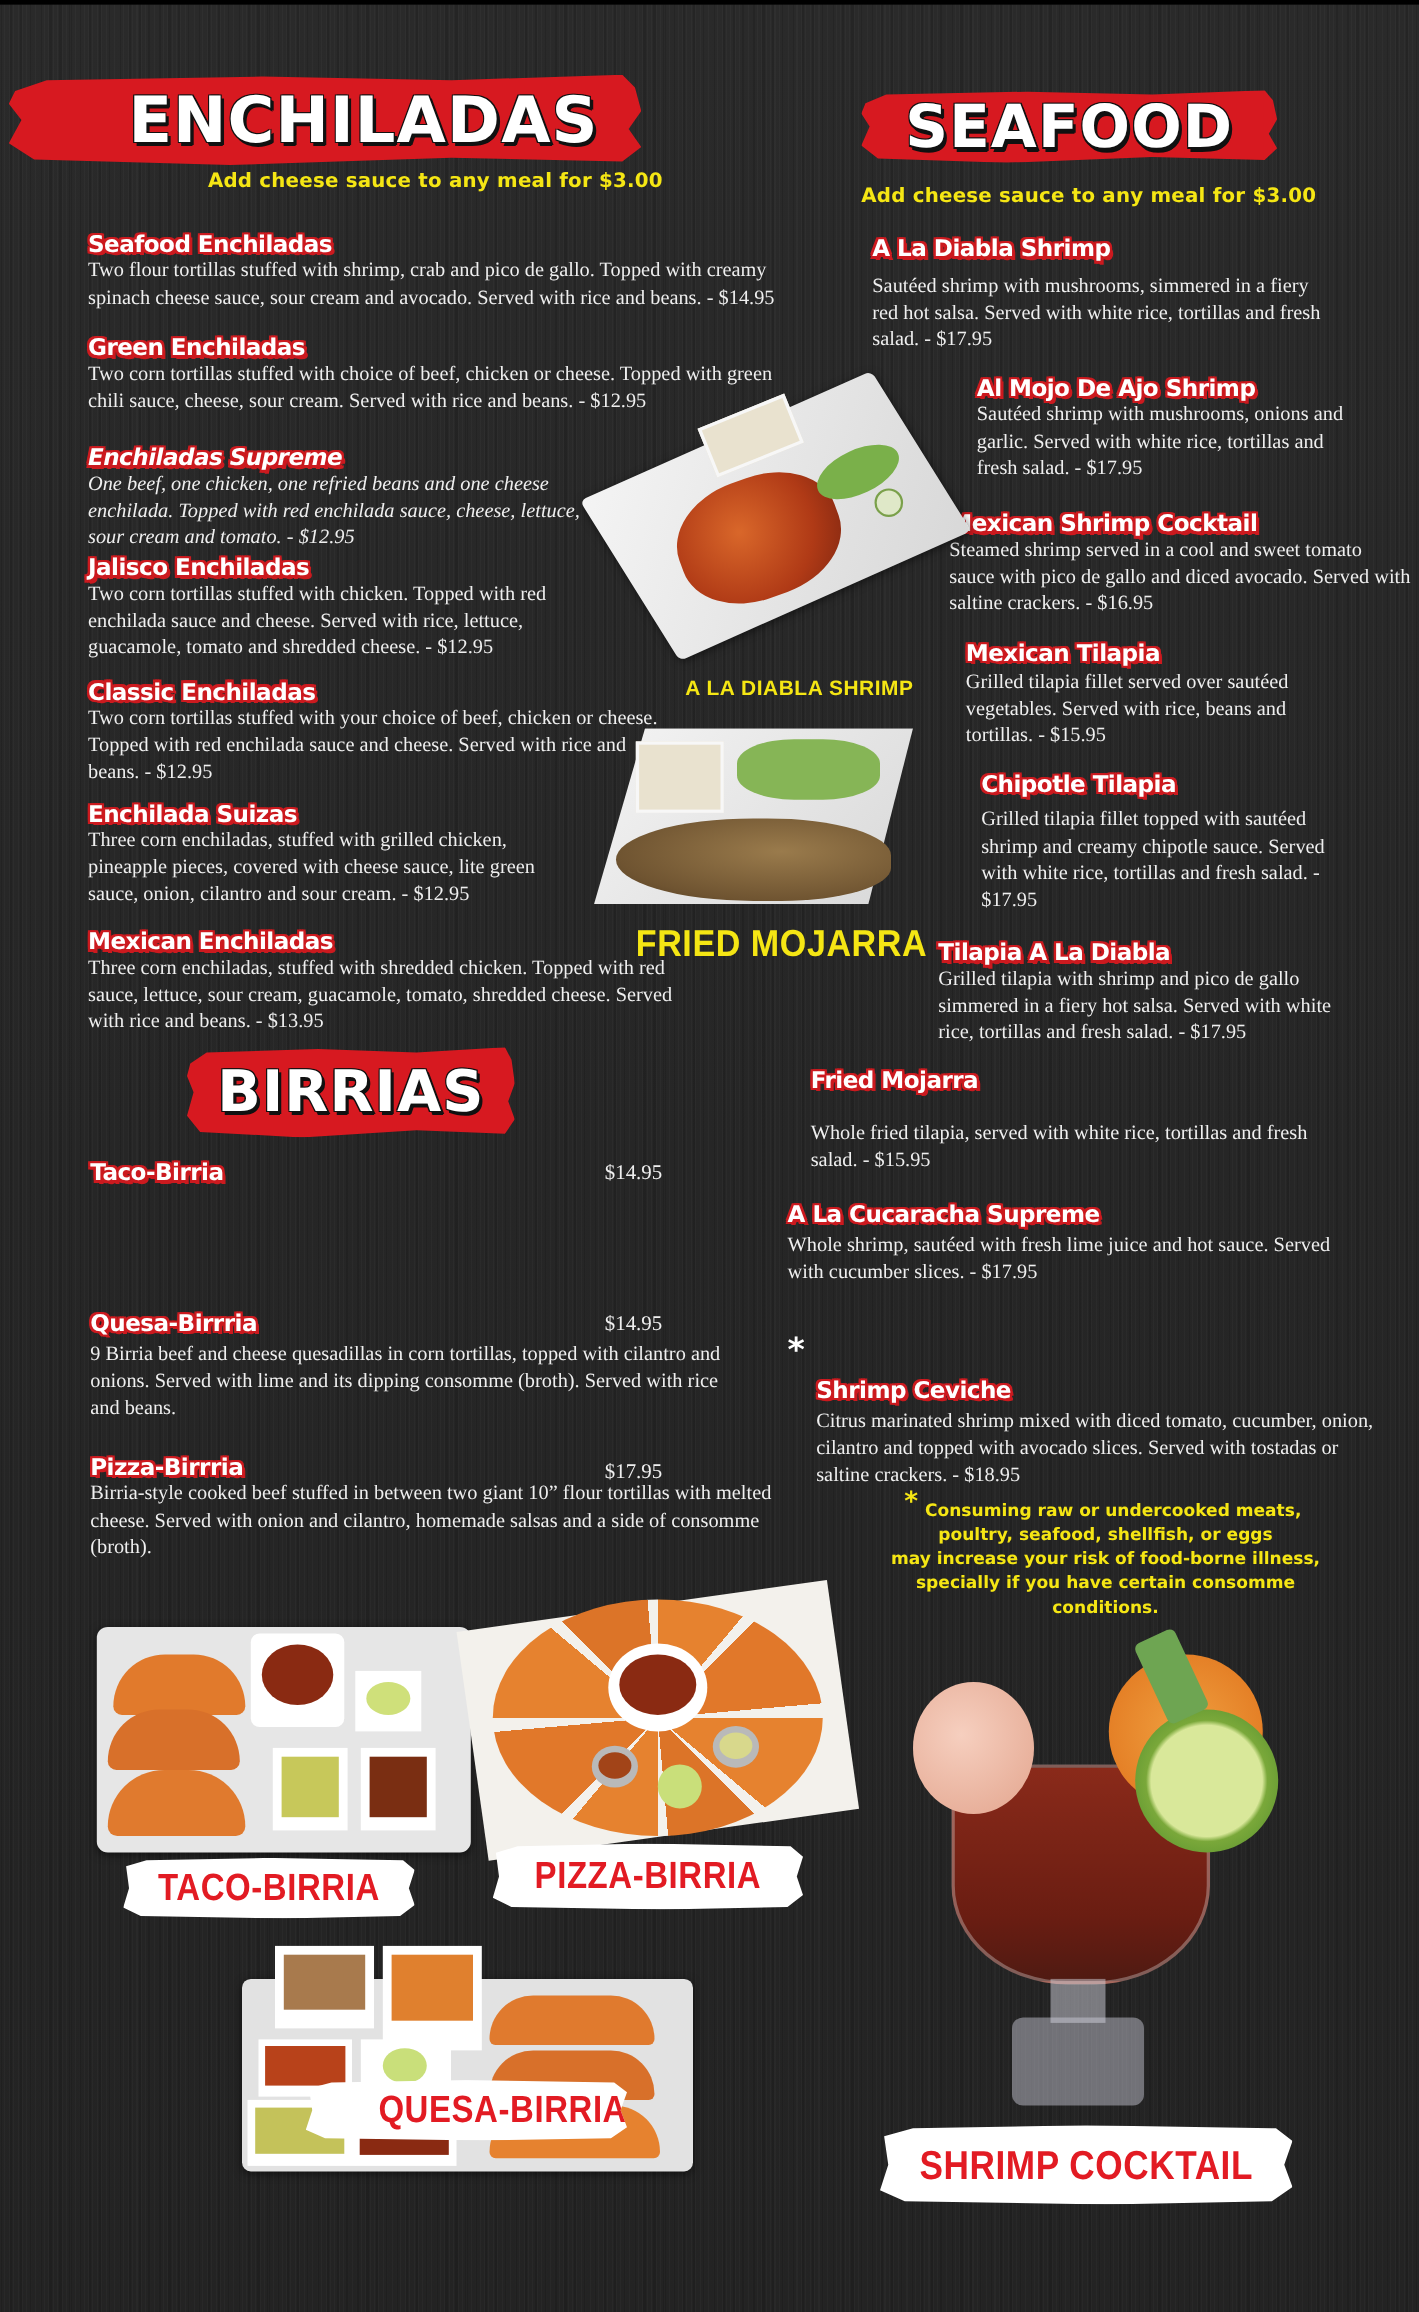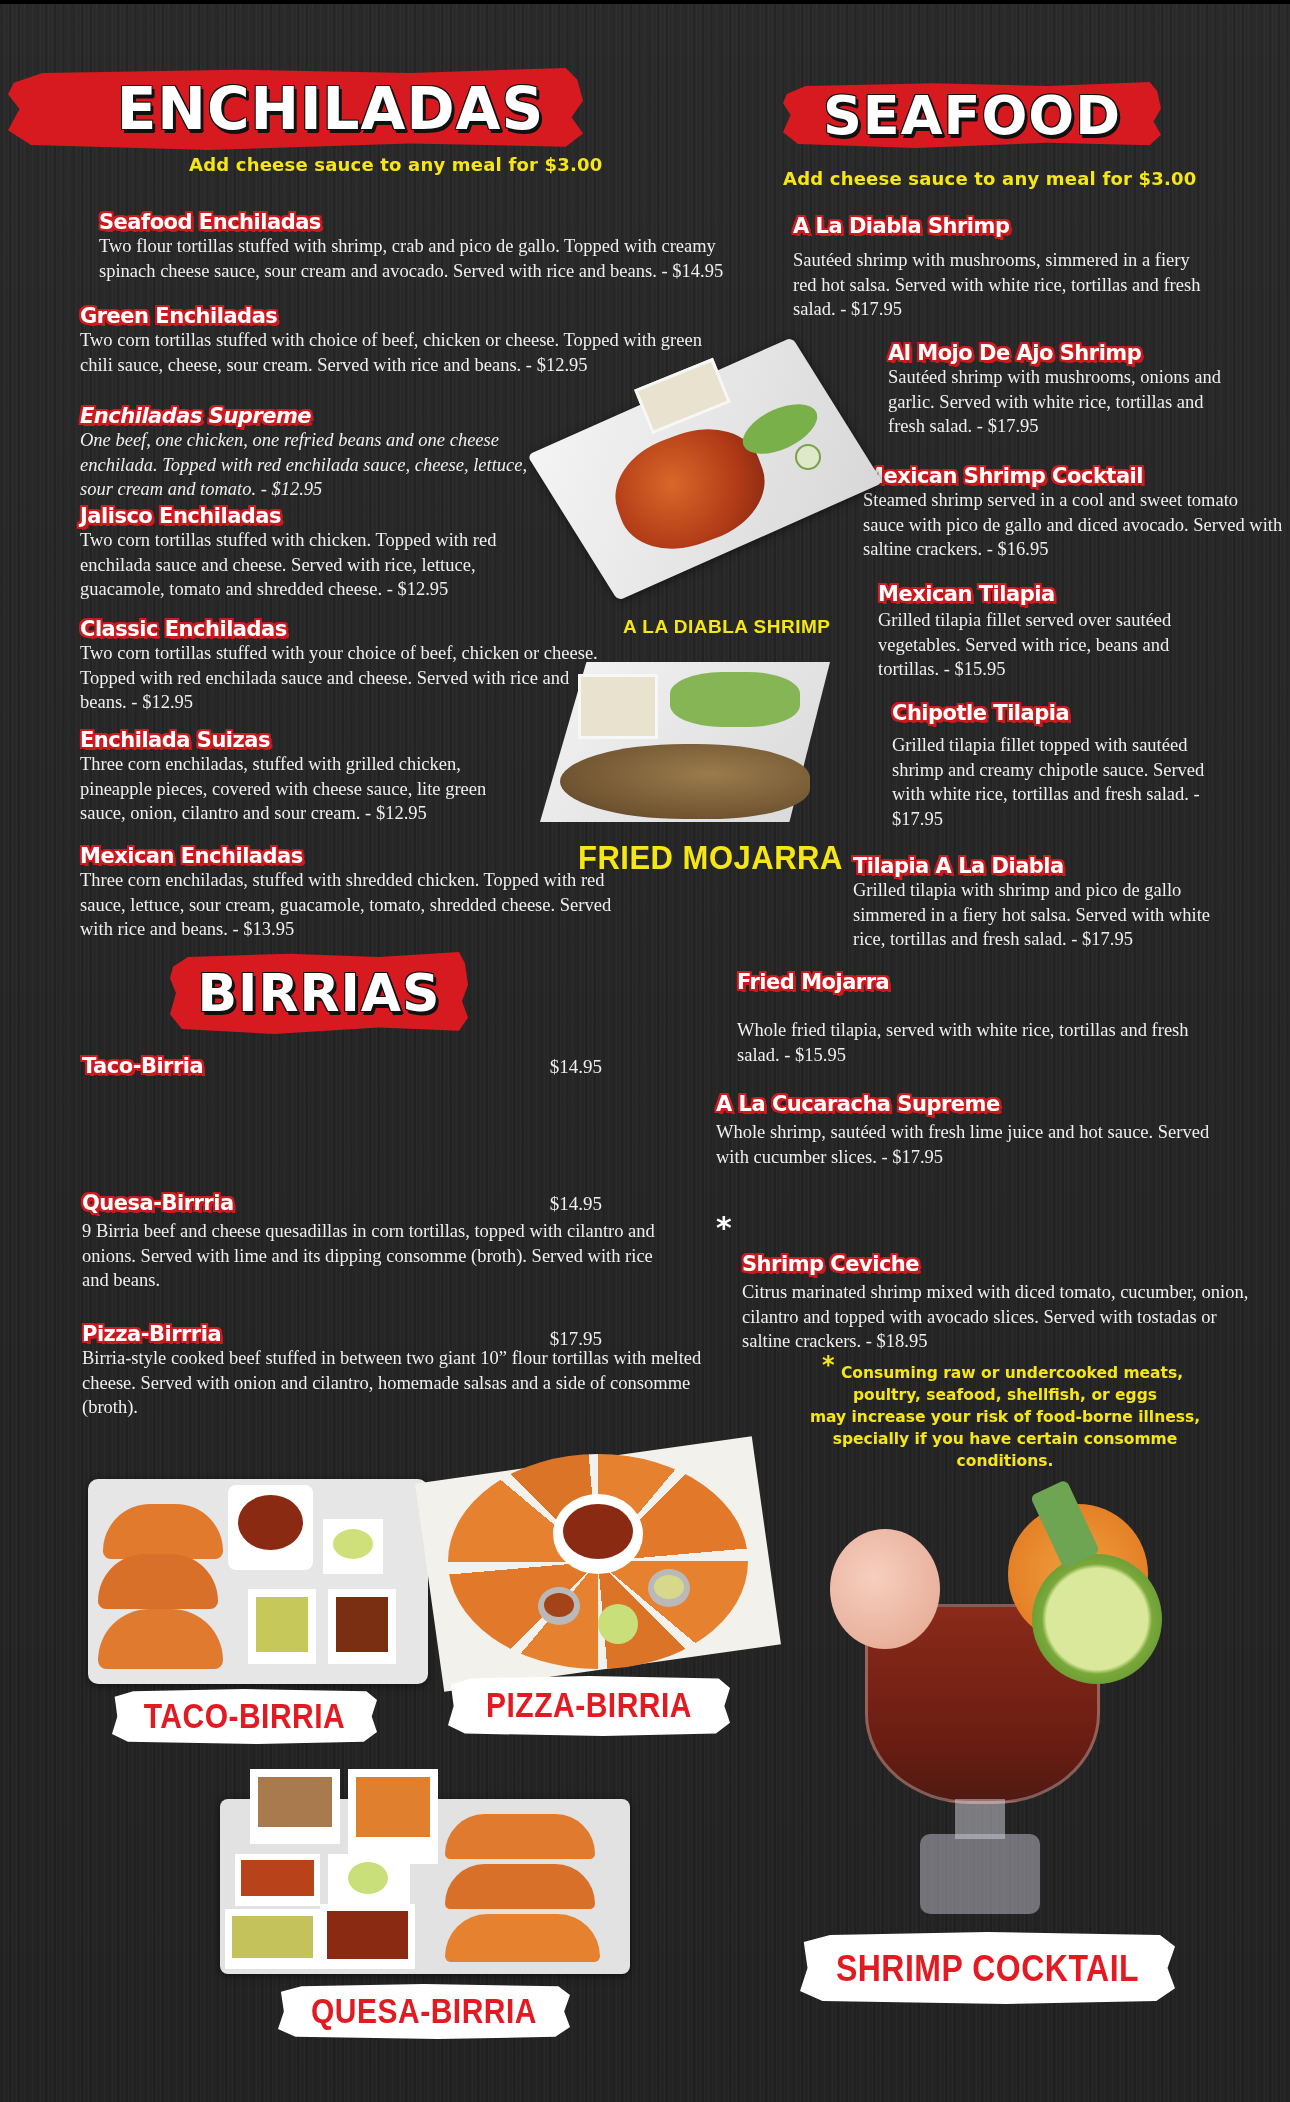--- a/index.html
+++ b/index.html
@@ -82,21 +82,21 @@
 </head>
 <body>
 
 <div id="menu">
 
   <div class="banner" style="left:8px; top:64px; width:575px; height:82px;">
     <span class="banner-text" style="font-size:58px; margin-left:70px;">ENCHILADAS</span>
   </div>
   <div class="subtitle" style="left:189px; top:150px;">Add cheese sauce to any meal for $3.00</div>
 
-  <div class="item" style="left:80px; top:206px; width:650px;margin-left:19px;">
+  <div class="item" style="left:80px; top:206px; width:650px;">
     <div class="item-title">Seafood Enchiladas</div>
     <div class="item-desc">Two flour tortillas stuffed with shrimp, crab and pico de gallo. Topped with creamy spinach cheese sauce, sour cream and avocado. Served with rice and beans. - $14.95</div>
   </div>
   <div class="item" style="left:80px; top:300px; width:630px;">
     <div class="item-title">Green Enchiladas</div>
     <div class="item-desc">Two corn tortillas stuffed with choice of beef, chicken or cheese. Topped with green chili sauce, cheese, sour cream. Served with rice and beans. - $12.95</div>
   </div>
   <div class="item" style="left:80px; top:400px; width:470px;font-style:italic;">
     <div class="item-title">Enchiladas Supreme</div>
     <div class="item-desc">One beef, one chicken, one refried beans and one cheese enchilada. Topped with red enchilada sauce, cheese, lettuce, sour cream and tomato. - $12.95</div>
@@ -262,21 +262,21 @@
     <div style="position:absolute; left:5px; top:140px; width:95px; height:60px; background:#fff;">
         <div style="margin:7px; width:81px; height:42px; background:#c4c25a;"></div>
       </div>
     <div style="position:absolute; left:100px; top:135px; width:95px; height:65px; background:#fff;">
         <div style="margin:7px; width:81px; height:48px; background:#8a2a12;"></div>
       </div>
     <div style="position:absolute; left:225px; top:45px; width:150px; height:45px; border-radius:60px 60px 8px 8px; background:#e07a2e;"></div>
     <div style="position:absolute; left:225px; top:95px; width:150px; height:45px; border-radius:60px 60px 8px 8px; background:#d8702a;"></div>
     <div style="position:absolute; left:225px; top:145px; width:155px; height:48px; border-radius:60px 60px 8px 8px; background:#e6822f;"></div>
   </div>
-  <div class="photo-caption-white" style="left:278px; top:1980px; width:292px; height:55px;">
+  <div class="photo-caption-white" style="left:278px; top:1887px; width:292px; height:55px;justify-content:flex-end;">
     <span style="font-size:30px;">QUESA-BIRRIA</span>
   </div>
 
   <div class="photo" style="left:800px; top:1470px; width:360px; height:440px;">
     <div style="position:absolute; left:65px; top:130px; width:235px; height:200px; background:linear-gradient(180deg, #8a2a1a, #6a1d12 70%, #4f1a12); border-radius:8px 8px 45% 45%; border:3px solid rgba(220,220,220,0.35);"></div>
     <div style="position:absolute; left:155px; top:325px; width:50px; height:40px; background:rgba(210,210,220,0.5);"></div>
     <div style="position:absolute; left:120px; top:360px; width:120px; height:80px; background:rgba(210,210,225,0.45); border-radius:10px;"></div>
     <div style="position:absolute; left:30px; top:55px; width:110px; height:120px; border-radius:50%; background:radial-gradient(circle at 40% 40%, #f6cfbf, #e3a58e);"></div>
     <div style="position:absolute; left:208px; top:30px; width:140px; height:140px; border-radius:50%; background:radial-gradient(circle, #f0a040, #e0731c);"></div>
     <div style="position:absolute; left:232px; top:80px; width:130px; height:130px; border-radius:50%; background:radial-gradient(circle, #d9e89a 55%, #7aa83a 60%, #4c8a2a);"></div>

